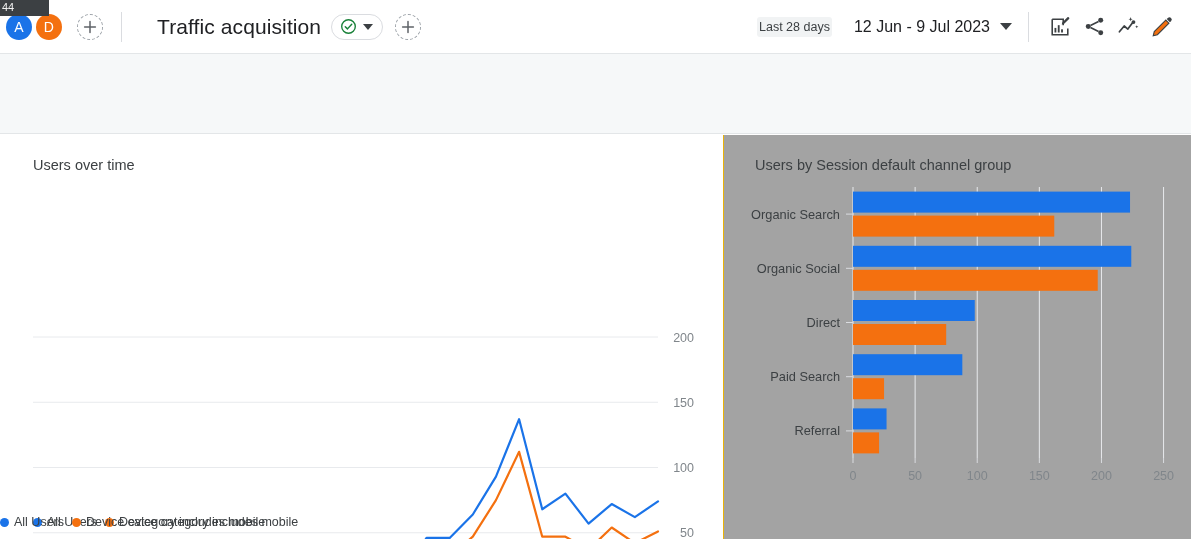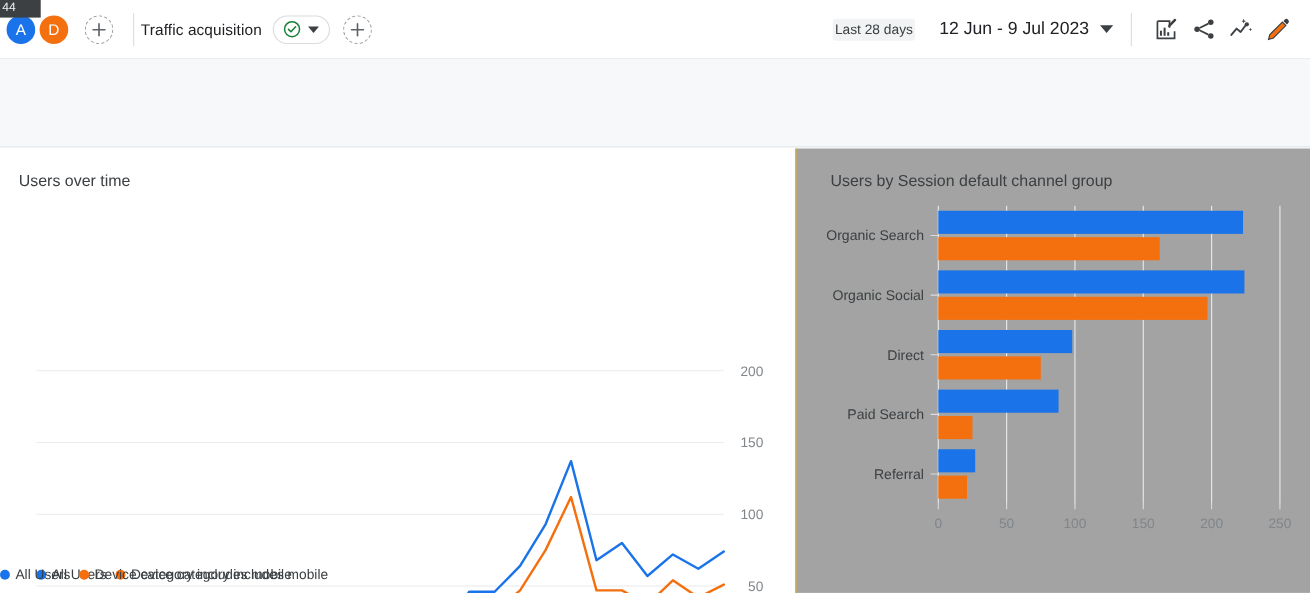--- a/index.html
+++ b/index.html
@@ -28,21 +28,21 @@
   .avatar.d { background:#f4700f; margin-left:4px; }
   .dash-add {
     width:26px; height:26px; border-radius:50%;
     border:1.4px dashed #9aa0a6; margin-left:15px;
     display:flex; align-items:center; justify-content:center;
     color:#5f6368;
   }
   .dash-add svg { display:block; }
   .hdr-divider { width:1px; height:30px; background:#dadce0; margin-left:18px; }
   .title {
-    font-size:14px; color:#202124; margin-left:6px; font-weight:400;
+    font-size:21px; color:#202124; margin-left:35px; font-weight:400;
     white-space:nowrap; letter-spacing:.1px;
   }
   .pill {
     display:flex; align-items:center; gap:6px;
     border:1px solid #dadce0; border-radius:14px;
     height:26px; padding:0 9px 0 8px; margin-left:10px;
   }
   .caret { width:0;height:0;border-left:5px solid transparent;border-right:5px solid transparent;border-top:6px solid #3c4043; }
   .plus-after { margin-left:12px; }
 
@@ -55,40 +55,40 @@
   }
   .daterange {
     font-size:16px; color:#202124; margin-left:22px; white-space:nowrap;
   }
   .dr-caret { margin-left:10px; width:0;height:0;border-left:6px solid transparent;border-right:6px solid transparent;border-top:7px solid #3c4043; }
   .vdiv { width:1px; height:30px; background:#dadce0; margin:0 14px 0 16px; }
   .tool-icon { width:34px; height:34px; display:flex; align-items:center; justify-content:center; }
 
   
   .corner-chip {
-    position:absolute; left:0; top:0; width:37px; height:16px;
+    position:absolute; left:0; top:0; width:49px; height:16px;
     background:#3c4043; color:#f1f1f1; font-size:11px;
     font-family:"Liberation Sans", sans-serif;
     line-height:14px; padding-left:2px; overflow:hidden; z-index:40;
   }
 
   
   .filter-band {
     position:absolute; left:0; top:54px; width:1191px; height:80px;
     background:#f6f8f9; border-bottom:1px solid #e3e6e8;
   }
 
   
   .card-left  { position:absolute; left:0;   top:135px; width:723px; height:404px; background:#fff; }
   .card-right { position:absolute; left:723px; top:135px; width:468px; height:404px; background:#a3a3a3; border-left:1px solid #eab308; }
   .card-title {
     font-size:14.5px; color:#3c4043; font-weight:400;
     position:absolute; top:22px;
   }
-  .card-left  .card-title { left:17px;text-align:center; }
+  .card-left  .card-title { left:33px;text-align:center; }
   .card-right .card-title { left:31px; }
 
   .chartwrap { position:absolute; inset:0; }
   svg.chart { display:block; }
 
   .legend {
     position:absolute; bottom:10px; display:flex; align-items:center; gap:8px;
     font-size:12.5px; color:#3c4043;
   }
   .card-left  .legend { left:33px; }

